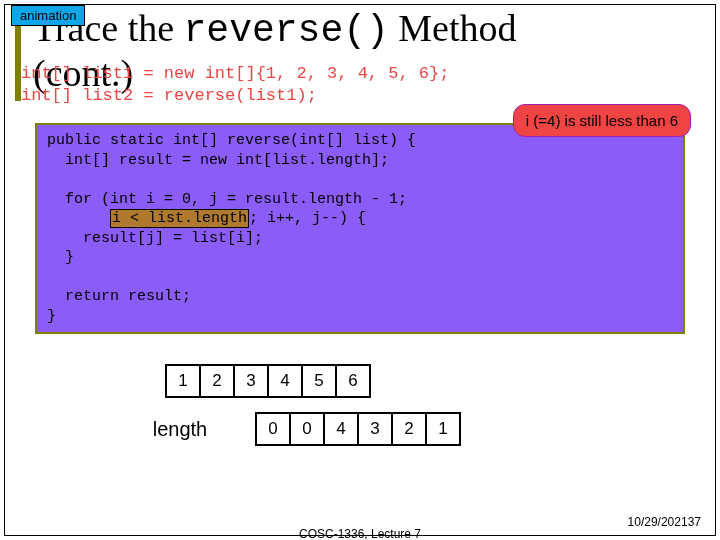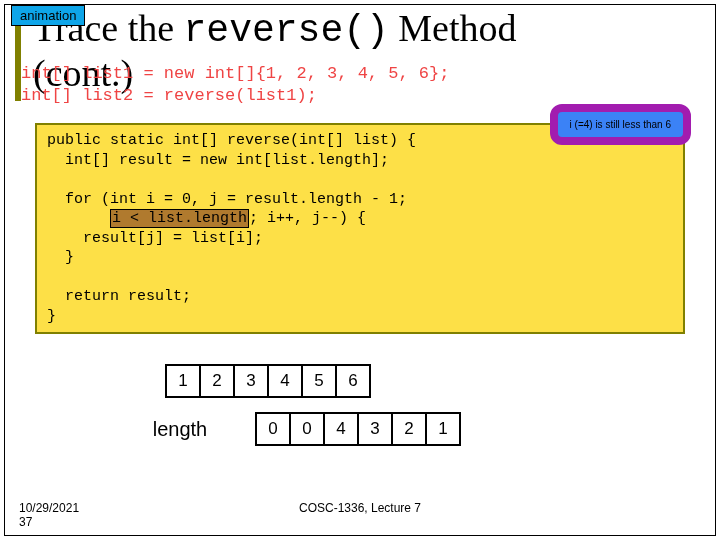--- a/index.html
+++ b/index.html
@@ -59,32 +59,32 @@
     font-size: 17px;
     line-height: 1.3;
     color: #ef4444;
     white-space: pre;
     z-index: 2;
   }
   .callout {
     position: absolute;
     top: 99px;
     right: 24px;
-    background: #3b82f6;
-    border: 8px solid #a21caf;
+    background: #ef4444;
+    border: 1px solid #a21caf;
     border-radius: 12px;
     padding: 7px 12px;
     font-family: Arial, sans-serif;
-    font-size: 10px;
+    font-size: 15px;
     z-index: 5;
   }
   .main-code {
     margin: 22px 20px 0 20px;
     border: 2px solid #808000;
-    background: #fde047;
+    background: #8b5cf6;
     padding: 6px 10px;
     font-family: "Courier New", monospace;
     font-size: 15px;
     line-height: 1.3;
     white-space: pre;
     color: #000;
   }
   .hl {
     background: #b07a2e;
     border: 1px solid #000;
@@ -121,30 +121,30 @@
     margin-left: -2px;
     background: #fff;
   }
   .cell:first-child { margin-left: 0; }
   .footer {
     position: absolute;
     bottom: 6px;
     left: 14px;
     right: 14px;
     display: flex;
-    justify-content: space-between;
+    justify-content: flex-end;
     font-family: Arial, sans-serif;
     font-size: 12px;
     color: #000;
-    flex-direction: column;
   }
   .footer .mid {
     position: absolute;
     left: 50%;
     transform: translateX(-50%);
+    margin-top: 12px;
   }
 </style>
 </head>
 <body>
 
 <div class="slide">
 
   <div class="anim-box">animation</div>
 
   <div class="title-wrap">

